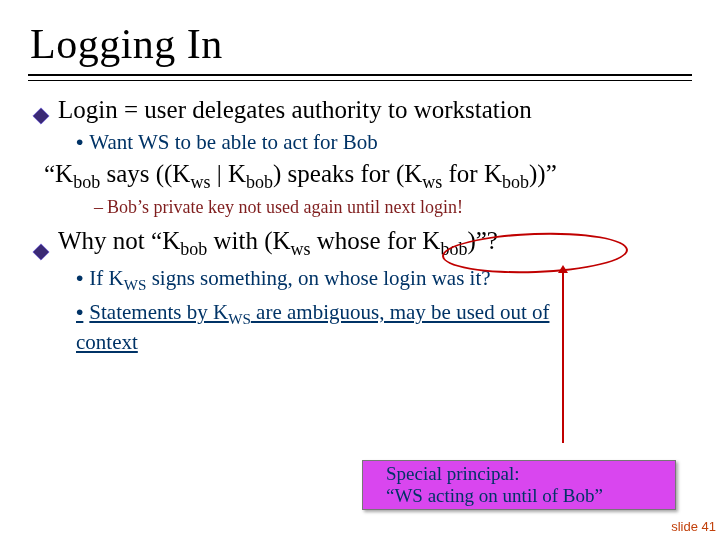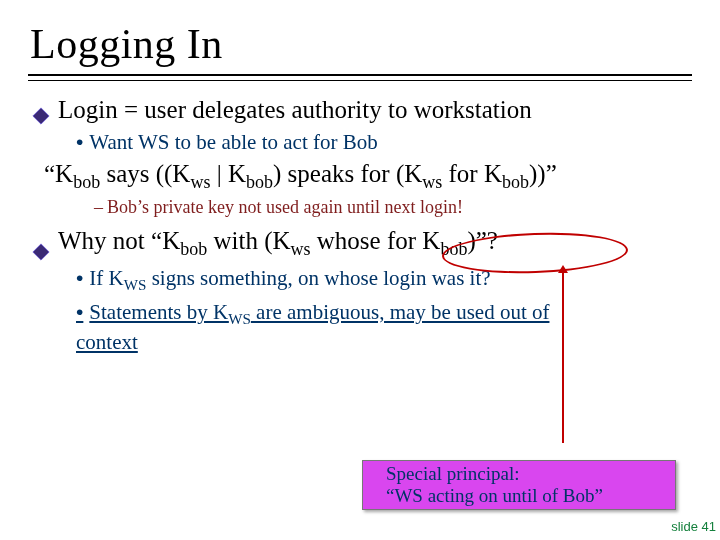--- a/index.html
+++ b/index.html
@@ -122,21 +122,21 @@
     box-sizing: border-box;
     line-height: 1.15;
     margin-top: 18px;
   }
   .footer {
     position: absolute;
     right: 4px;
     bottom: 6px;
     font-family: Arial, sans-serif;
     font-size: 13px;
-    color: #15803d;
+    color: #c2410c;
   }
 </style>
 </head>
 <body>
 
 <div class="slide">
 
   <h1 class="title">Logging In</h1>
   <hr class="rule-double">
 

